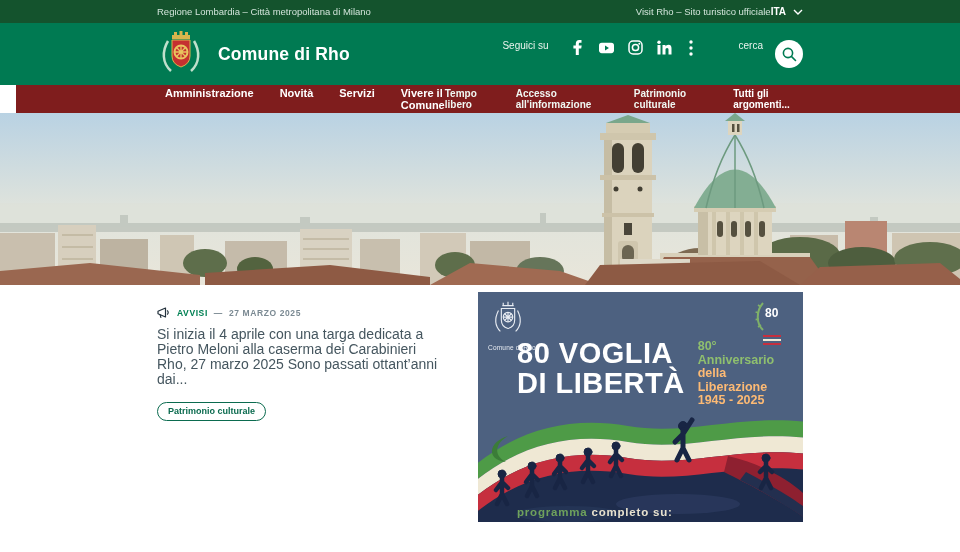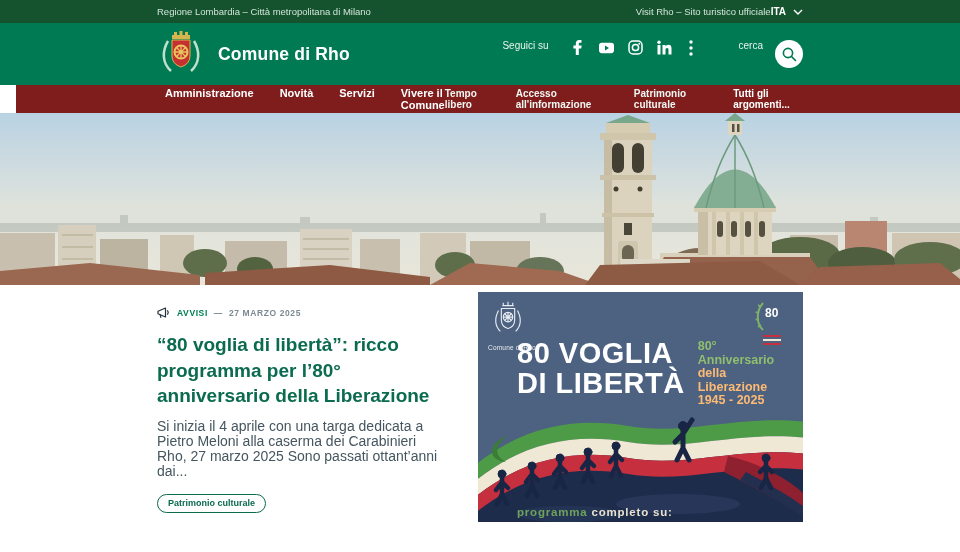--- a/index.html
+++ b/index.html
@@ -286,21 +286,20 @@
           <svg width="14" height="12" viewBox="0 0 14 12">
             <path d="M1,4.2 L8.5,1 V10 L1,6.8 Z" fill="none" stroke="#23313c" stroke-width="1.2" stroke-linejoin="round"></path>
             <path d="M10,3.5 C11.6,4.3 11.6,6.7 10,7.5" fill="none" stroke="#23313c" stroke-width="1.2"></path>
             <path d="M3,7.4 L4,10.8" stroke="#23313c" stroke-width="1.2"></path>
           </svg>
           <span class="cat">AVVISI</span>
           <span class="sep">—</span>
           <span class="date">27 MARZO 2025</span>
         </div>
 
-        <h2 class="art-title">“80 voglia di libertà”: ricco programma per l’80° anniversario della Liberazione</h2>
 
         <p class="excerpt">Si inizia il 4 aprile con una targa dedicata a Pietro Meloni alla caserma dei Carabinieri Rho, 27 marzo 2025 Sono passati ottant’anni dai...</p>
 
         <span class="chip">Patrimonio culturale</span>
 
         
 
         
       </div>
 

